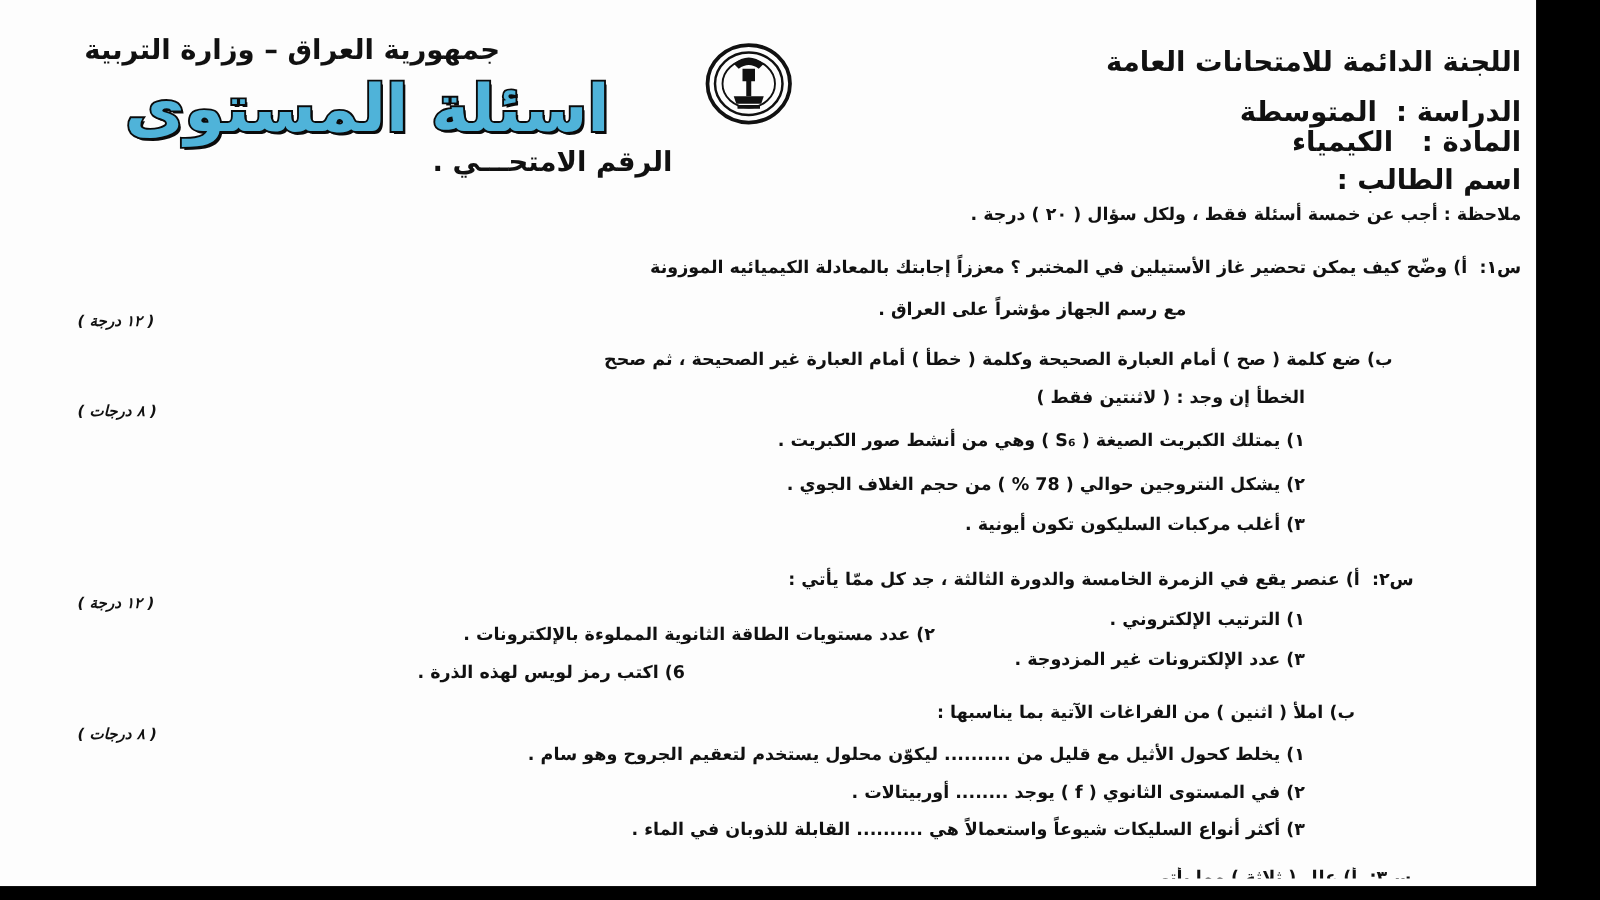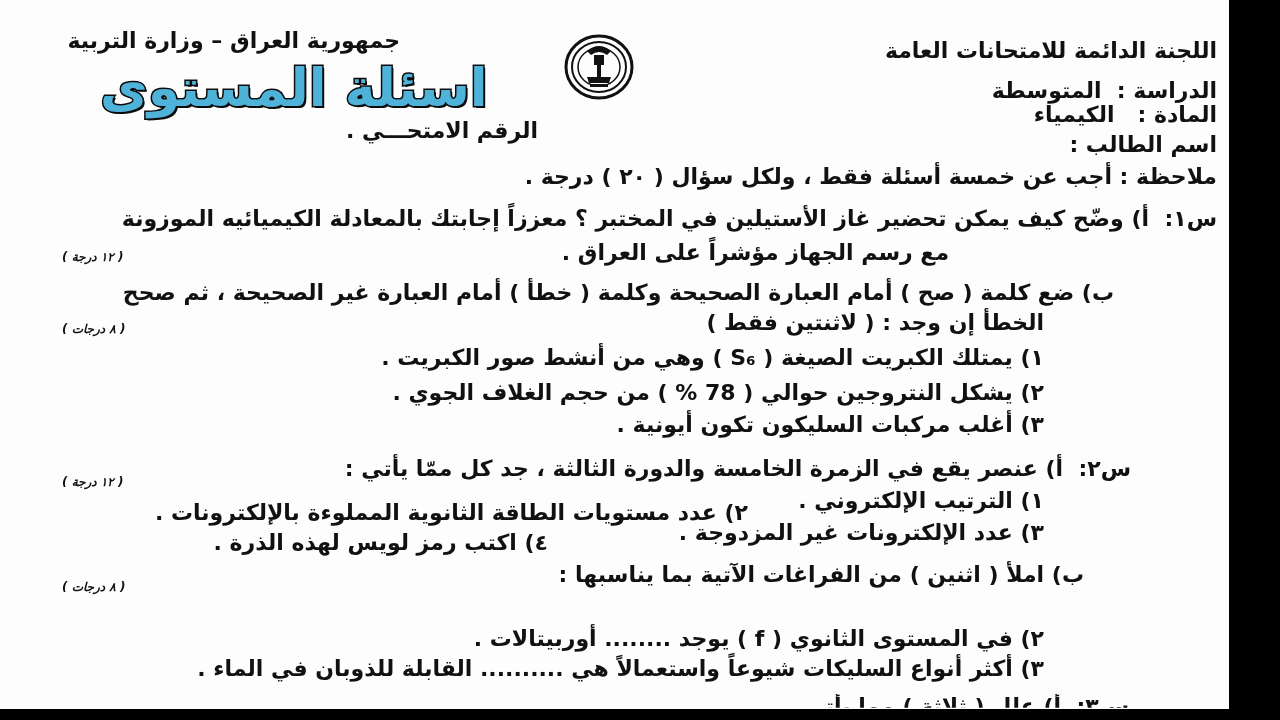--- a/index.html
+++ b/index.html
@@ -6,21 +6,21 @@
     body {
       width:1280px; height:720px; overflow:hidden; background:#000;
       position:relative; font-family:"DejaVu Sans", sans-serif;
     }
     .page {
       position:absolute; left:0; top:0; width:1229px; height:709px;
       background:#fdfdfd; overflow:hidden; color:#111;
     }
     .t { position:absolute; white-space:nowrap; font-weight:bold; direction:rtl; text-align:right; }
     .hdr { font-size:22px; }
-    .q { font-size:22px; }
+    .q { font-size:14px; }
     .mark { font-size:12px; position:absolute; white-space:nowrap; font-weight:bold; direction:rtl;font-style:italic; }
 
     
     .rhead { right:12px; }
 
     
     .emblem {
       position:absolute; left:563px; top:33px; width:72px; height:68px;
     }
 
@@ -91,28 +91,29 @@
   <div class="t q" style="right:98px; top:456px;">
     <span>س٢:</span>&nbsp;
     <span>أ)</span>
     <span>عنصر يقع في الزمرة الخامسة والدورة الثالثة ، جد كل ممّا يأتي :</span>
   </div>
   <div class="mark" style="left:62px; top:475px;">( ١٢ درجة )</div>
 
   <div class="t q" style="right:185px; top:488px;">١) الترتيب الإلكتروني .</div>
   <div class="t q" style="left:258px; top:500px; width:490px;">٢) عدد مستويات الطاقة الثانوية المملوءة بالإلكترونات .</div>
   <div class="t q" style="right:185px; top:520px;">٣) عدد الإلكترونات غير المزدوجة .</div>
-  <div class="t q" style="left:258px; top:530px; width:290px;">٤) اكتب رمز لويس لهذه الذرة .</div>
+  <div class="t q" style="left:258px; top:530px; width:290px;">6) اكتب رمز لويس لهذه الذرة .</div>
 
   <div class="t q" style="right:145px; top:562px;">
     <span>ب)</span>
     <span>املأ ( اثنين ) من الفراغات الآتية بما يناسبها :</span>
   </div>
   <div class="mark" style="left:62px; top:580px;">( ٨ درجات )</div>
 
+  <div class="t q" style="right:185px; top:596px;">١) يخلط كحول الأثيل مع قليل من .......... ليكوّن محلول يستخدم لتعقيم الجروح وهو سام .</div>
   <div class="t q" style="right:185px; top:626px;">٢) في المستوى الثانوي ( f ) يوجد ........ أوربيتالات .</div>
   <div class="t q" style="right:185px; top:656px;">٣) أكثر أنواع السليكات شيوعاً واستعمالاً هي .......... القابلة للذوبان في الماء .</div>
 
   <div class="t q cut" style="right:100px; top:694px;">
     <span>س٣:</span>&nbsp;
     <span>أ)</span>
     <span>علل ( ثلاثة ) مما يأتي</span>
   </div>
 </div>
 

